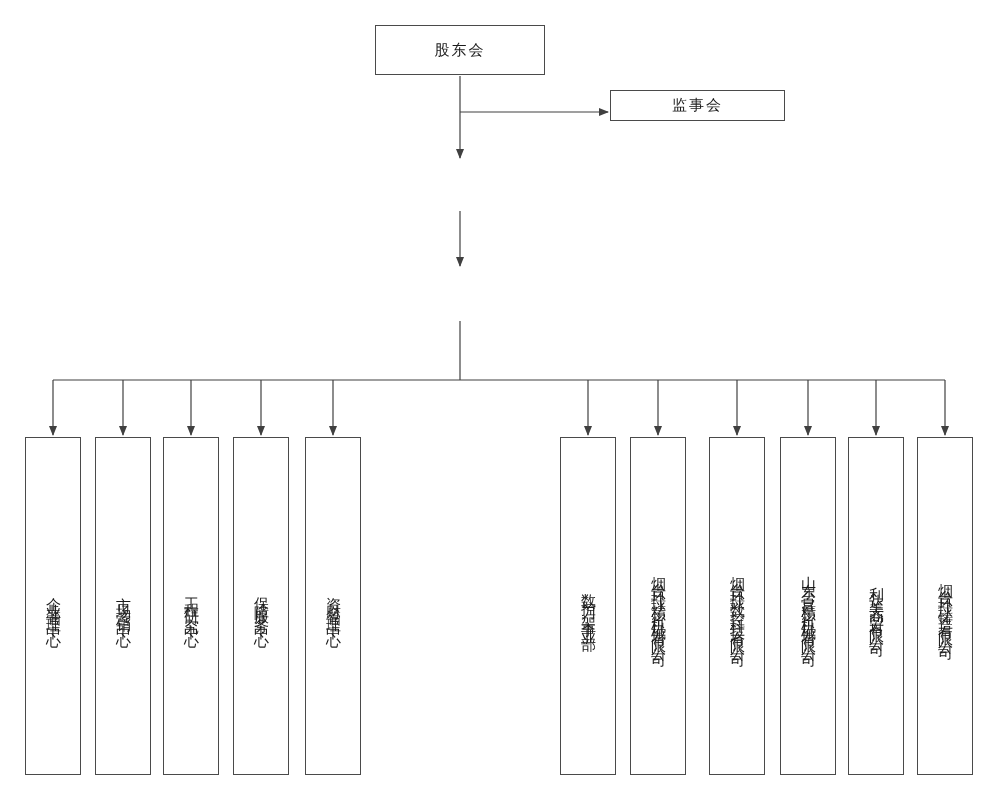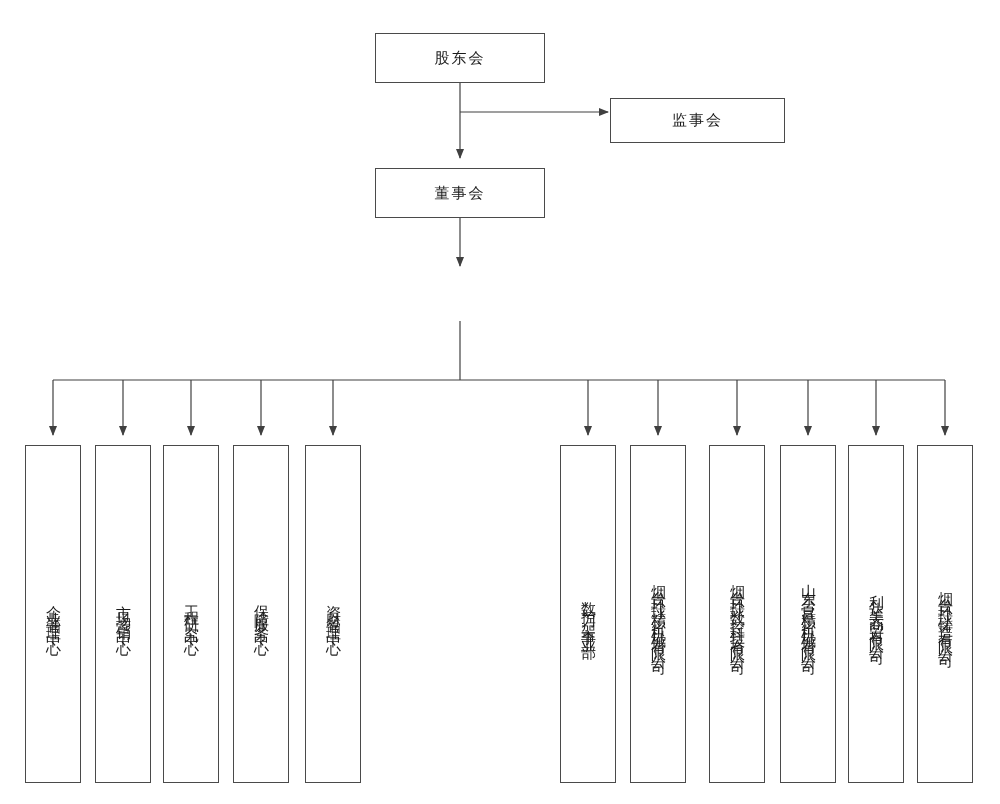--- a/index.html
+++ b/index.html
@@ -22,21 +22,20 @@
     stroke-width: 1.2;
   }
   .node {
     position: absolute;
     background: #ffffff;
     border: 1px solid #4a4a4a;
     display: flex;
     align-items: center;
     justify-content: center;
     color: #1a1a1a;
-    margin-top: 8px;
   }
   .hbox {
     width: 170px;
     height: 50px;
     font-size: 15px;
   }
   .hbox span { letter-spacing: 2px; }
   .vbox {
     top: 437px;
     width: 56px;
@@ -82,27 +81,24 @@
     <line x1="737" y1="380" x2="737" y2="435" marker-end="url(#arrow)"></line>
     <line x1="808" y1="380" x2="808" y2="435" marker-end="url(#arrow)"></line>
     <line x1="876" y1="380" x2="876" y2="435" marker-end="url(#arrow)"></line>
     <line x1="945" y1="380" x2="945" y2="435" marker-end="url(#arrow)"></line>
   </svg>
 
   <div class="node hbox" style="left:375px; top:25px;">
     <span>股东会</span>
   </div>
 
-  <div class="node hbox" style="left:610px; top:90px; width:175px; height:45px;">
+  <div class="node hbox" style="left:610px; top:90px; width:175px; height:31px;">
     <span>监事会</span>
   </div>
 
-  <div class="node hbox" style="left:375px; top:160px;">
-    <span>董事会</span>
-  </div>
 
 
   <div class="node vbox" style="left:25px;">
     <span>企业管理中心</span>
   </div>
 
   <div class="node vbox" style="left:95px;">
     <span>市场营销中心</span>
   </div>
 

